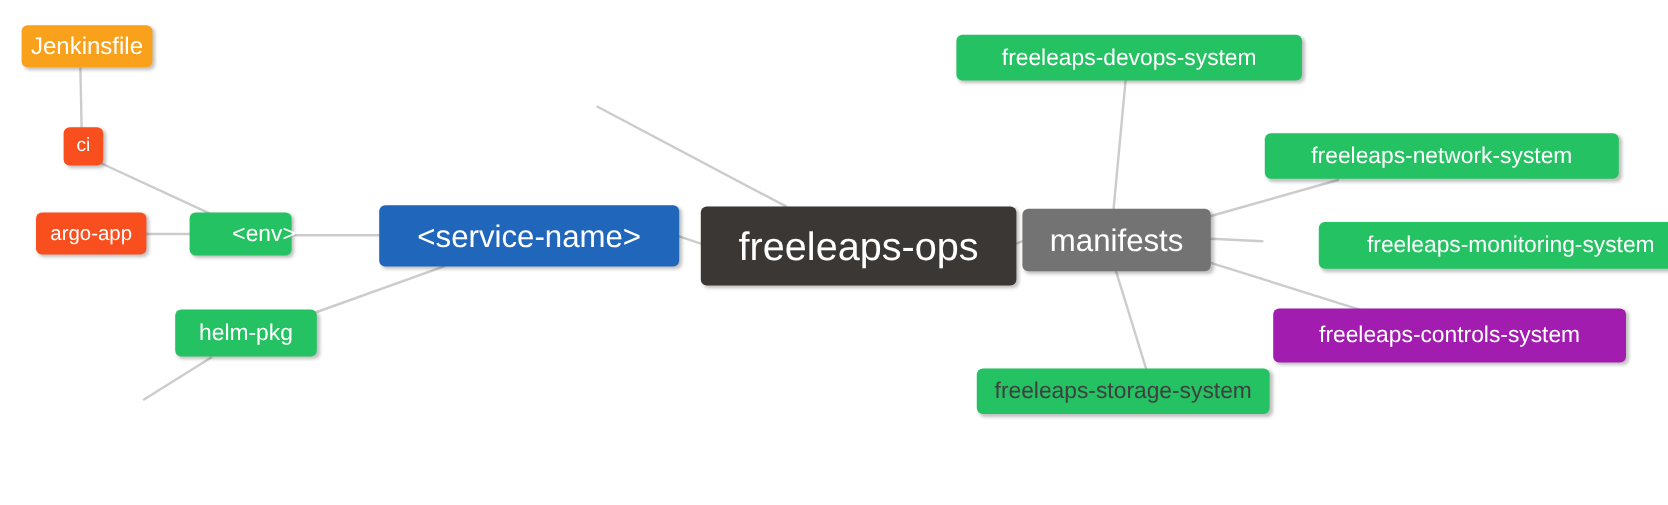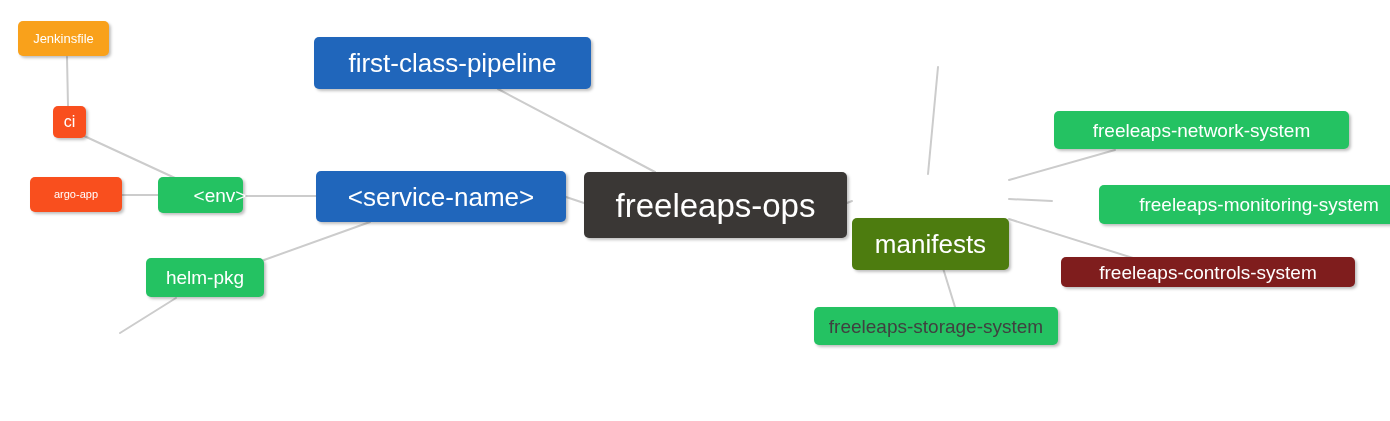--- a/index.html
+++ b/index.html
@@ -52,26 +52,26 @@
       <line x1="498" y1="89" x2="655" y2="172" stroke="#CCCCCC" stroke-width="2" stroke-linecap="round"></line>
       <line x1="566" y1="197" x2="584" y2="203" stroke="#CCCCCC" stroke-width="2" stroke-linecap="round"></line>
       <line x1="847" y1="203" x2="852" y2="201" stroke="#CCCCCC" stroke-width="2" stroke-linecap="round"></line>
       <line x1="928" y1="174" x2="938" y2="67" stroke="#CCCCCC" stroke-width="2" stroke-linecap="round"></line>
       <line x1="1009" y1="180" x2="1115" y2="150" stroke="#CCCCCC" stroke-width="2" stroke-linecap="round"></line>
       <line x1="1009" y1="199" x2="1052" y2="201" stroke="#CCCCCC" stroke-width="2" stroke-linecap="round"></line>
       <line x1="1009" y1="219" x2="1133" y2="258" stroke="#CCCCCC" stroke-width="2" stroke-linecap="round"></line>
       <line x1="930" y1="226" x2="955" y2="307" stroke="#CCCCCC" stroke-width="2" stroke-linecap="round"></line>
     </svg>
 
-  <div class="node" style="left: 18px; top: 21px; width: 91px; height: 35px; font-size: 13px; background: rgb(249, 161, 27); color: rgb(255, 255, 255);">Jenkinsfile</div>
+  <div class="node" style="left: 18px; top: 21px; width: 109px; height: 35px; font-size: 20px; background: rgb(249, 161, 27); color: rgb(255, 255, 255);">Jenkinsfile</div>
   <div class="node" style="left: 53px; top: 106px; width: 33px; height: 32px; font-size: 16px; background: rgb(249, 79, 30); color: rgb(255, 255, 255);">ci</div>
-  <div class="node" style="left: 30px; top: 177px; width: 92px; height: 35px; font-size: 11px; background: rgb(249, 79, 30); color: rgb(255, 255, 255);">argo-app</div>
+  <div class="node" style="left: 30px; top: 177px; width: 92px; height: 35px; font-size: 17px; background: rgb(249, 79, 30); color: rgb(255, 255, 255);">argo-app</div>
   <div class="node" style="left: 158px; top: 177px; width: 85px; height: 36px; font-size: 19px; background: rgb(36, 194, 98); color: rgb(255, 255, 255); padding-left: 39px;">&lt;env&gt;</div>
-  <div class="node" style="left: 314px; top: 37px; width: 277px; height: 52px; font-size: 26px; background: rgb(32, 102, 187); color: rgb(255, 255, 255);">first-class-pipeline</div>
   <div class="node" style="left: 316px; top: 171px; width: 250px; height: 51px; font-size: 26px; background: rgb(32, 102, 187); color: rgb(255, 255, 255);">&lt;service-name&gt;</div>
   <div class="node" style="left: 584px; top: 172px; width: 263px; height: 66px; font-size: 33px; background: rgb(58, 55, 53); color: rgb(255, 255, 255);">freeleaps-ops</div>
-  <div class="node" style="left: 852px; top: 174px; width: 157px; height: 52px; font-size: 26px; background: #4d7c0f; color: rgb(255, 255, 255); margin-top: 44px;">manifests</div>
+  <div class="node" style="left: 852px; top: 174px; width: 157px; height: 52px; font-size: 26px; background: #737373; color: rgb(255, 255, 255);">manifests</div>
+  <div class="node" style="left: 797px; top: 29px; width: 288px; height: 38px; font-size: 19px; background: rgb(36, 194, 98); color: rgb(255, 255, 255);">freeleaps-devops-system</div>
   <div class="node" style="left: 1054px; top: 111px; width: 295px; height: 38px; font-size: 19px; background: rgb(36, 194, 98); color: rgb(255, 255, 255); text-align: center;">freeleaps-network-system</div>
   <div class="node" style="left: 1052px; top: 185px; width: 320px; height: 39px; font-size: 19px; background: rgb(36, 194, 98); color: rgb(255, 255, 255); margin-left: 47px;">freeleaps-monitoring-system</div>
-  <div class="node" style="left: 1061px; top: 257px; width: 294px; height: 30px; font-size: 19px; background: #7f1d1d; color: rgb(255, 255, 255);">freeleaps-controls-system</div>
+  <div class="node" style="left: 1061px; top: 257px; width: 294px; height: 45px; font-size: 19px; background: #a21caf; color: rgb(255, 255, 255);">freeleaps-controls-system</div>
   <div class="node" style="left: 814px; top: 307px; width: 244px; height: 38px; font-size: 19px; background: rgb(36, 194, 98); color: #404040;">freeleaps-storage-system</div>
   <div class="node" style="left: 146px; top: 258px; width: 118px; height: 39px; font-size: 19px; background: rgb(36, 194, 98); color: rgb(255, 255, 255);">helm-pkg</div>
 </div>
 
 </body></html>

